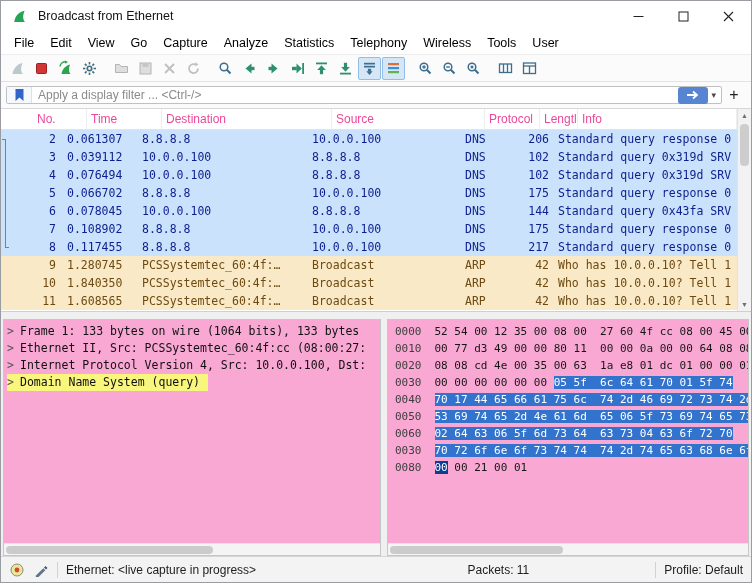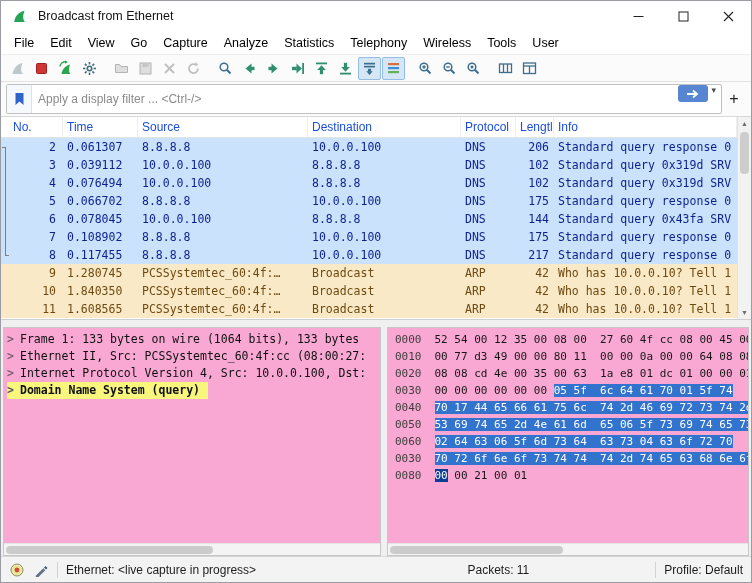--- a/index.html
+++ b/index.html
@@ -23,37 +23,37 @@
   
   .toolbar { flex:0 0 27px; background:#fbfbfb; border-bottom:1px solid #e2e2e2;
              display:flex; align-items:center; padding:0 5px; gap:1px; }
   .tb-btn { width:23px; height:23px; display:flex; align-items:center; justify-content:center; border-radius:2px; }
   .tb-btn.pressed { background:#d5e6f7; border:1px solid #93bde4; }
   .tb-sep { width:7px; height:1px; }
 
   
   .filterbar { flex:0 0 27px; background:#fbfbfb; display:flex; align-items:center;
                padding:2px 5px; border-bottom:1px solid #d8d8d8; }
-  .filter-box { flex:1; height:30px; background:#fff; border:1px solid #c0c0c0; border-radius:2px;
-                display:flex; }
+  .filter-box { flex:1; height:18px; background:#fff; border:1px solid #c0c0c0; border-radius:2px;
+                display:flex; align-items:center; }
   .bookmark { width:25px; height:100%; display:flex; align-items:center; justify-content:center;
               border-right:1px solid #e0e0e0; background:#f5f8fc; }
   .filter-input { flex:1; border:none; outline:none; padding:0 6px; font-size:12px; color:#333;
                   font-family:"Liberation Sans", sans-serif; background:transparent; }
   .filter-input::placeholder { color:#8b8b8b; }
   .apply-btn { width:30px; height:17px; background:#5785d2; border-radius:3px; margin-right:3px;
                display:flex; align-items:center; justify-content:center; }
   .apply-caret { font-size:9px; color:#4a4a4a; margin-right:5px; }
   .add-btn { width:24px; text-align:center; font-size:16px; color:#222; }
 
   
   .packet-area { flex:0 0 203px; background:#fff; border-bottom:1px solid #cfcfcf; display:flex; }
   .plist { flex:1; overflow:hidden; }
   .grid8 { display:grid; grid-template-columns:8px 54px 75px 170px 153px 55px 38px 1fr; }
-  .plist-header { height:21px; border-bottom:1px solid #e3e3e3; background:#fff; font-size:12px; color:#1d4ed8; }
+  .plist-header { height:21px; border-bottom:1px solid #e3e3e3; background:#fff; font-size:12px; color:#ec4899;padding-left:24px; }
   .hcell { height:100%; display:flex; align-items:center; padding:0 4px; border-right:1px solid #eeeeee;
            overflow:hidden; white-space:nowrap; }
   .hcell.gutter { border-right:none; padding:0; }
   .prow { height:18px; line-height:18px; font-family:"DejaVu Sans Mono", monospace; font-size:11.5px;
           white-space:nowrap; }
   .prow.dns { background:#cbe2fc; color:#0b1f8e; }
   .prow.arp { background:#f9e9c6; color:#6e4a12; }
   .pcell { overflow:hidden; padding:0 4px; }
   .pcell.num { text-align:right; padding-right:7px; }
   .pcell.len { text-align:right; padding-right:5px; }
@@ -77,21 +77,21 @@
 
   
   .bottom { flex:1; min-height:0; display:flex; padding:0 2px; }
   .pane { background:#f9a8d4; border:1px solid #c6c6c6; display:flex; flex-direction:column; min-width:0; }
   .detail-pane { flex:0 0 378px; }
   .hex-pane { flex:1; }
   .pane-body { flex:1; overflow:hidden; padding-top:3px; }
   .drow { height:17px; line-height:17px; font-family:"DejaVu Sans Mono", monospace; font-size:11.5px;
           color:#101010; white-space:nowrap; padding-left:3px; }
   .dwrap { display:inline-block; padding-right:8px; }
-  .drow.selected .dwrap { background:#f8f67d;font-weight:bold; }
+  .drow.selected .dwrap { background:#f8f67d; }
   .exp { display:inline-block; width:13px; color:#555; }
   .hrow { height:17px; line-height:17px; font-family:"DejaVu Sans Mono", monospace; font-size:11px;
           color:#161616; white-space:pre; padding-left:7px; }
   .hoff { color:#3d3d3d; margin-right:13px; }
   .hsel { background:#3273cd; color:#fff; }
   .hsel2 { background:#0c3e96; color:#fff; }
   .hscroll { flex:0 0 12px; background:#f4f4f4; border-top:1px solid #e5e5e5; position:relative; }
   .hthumb { position:absolute; top:2px; left:2px; height:8px; background:#cbcbcb; border-radius:4px; }
   .w55 { width:55%; } .w48 { width:48%; }
 
@@ -330,22 +330,22 @@
     </div>
     <span class="add-btn">+</span>
   </div>
 
   <div class="packet-area">
     <div class="plist">
       <div class="plist-header grid8">
           <span class="hcell gutter"></span>
           <span class="hcell">No.</span>
           <span class="hcell">Time</span>
+          <span class="hcell">Destination</span>
           <span class="hcell">Source</span>
-          <span class="hcell">Destination</span>
           <span class="hcell">Protocol</span>
           <span class="hcell">Lengtl</span>
           <span class="hcell">Info</span>
         </div>
       <div>
           <div class="prow grid8 dns">
             <span class="trace first"></span>
             <span class="pcell num">2</span>
             <span class="pcell">0.061307</span>
             <span class="pcell">8.8.8.8</span>

